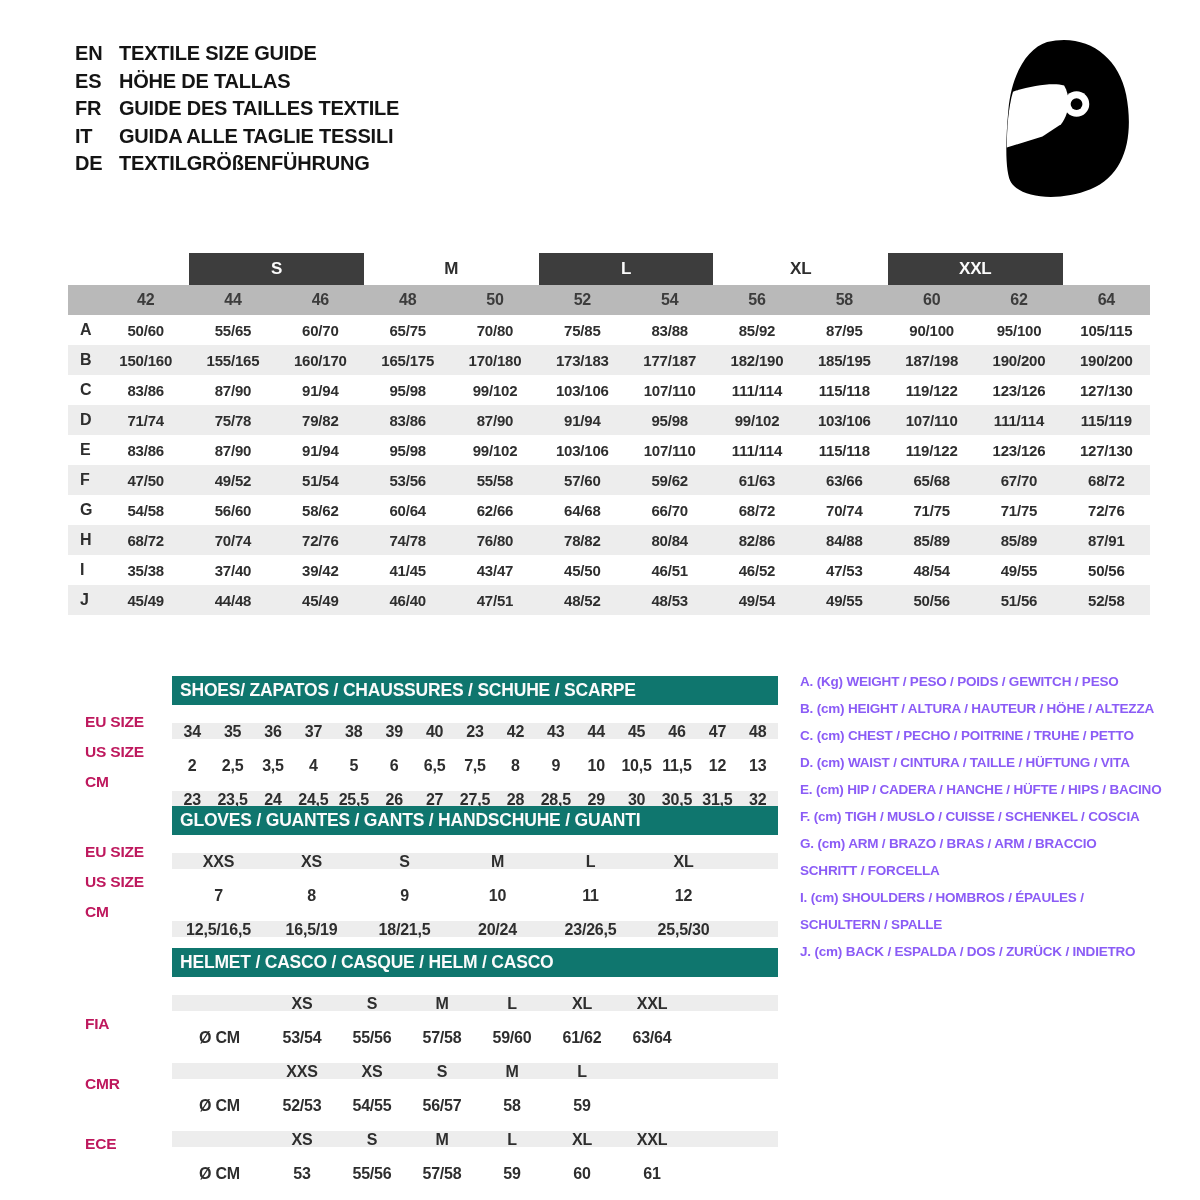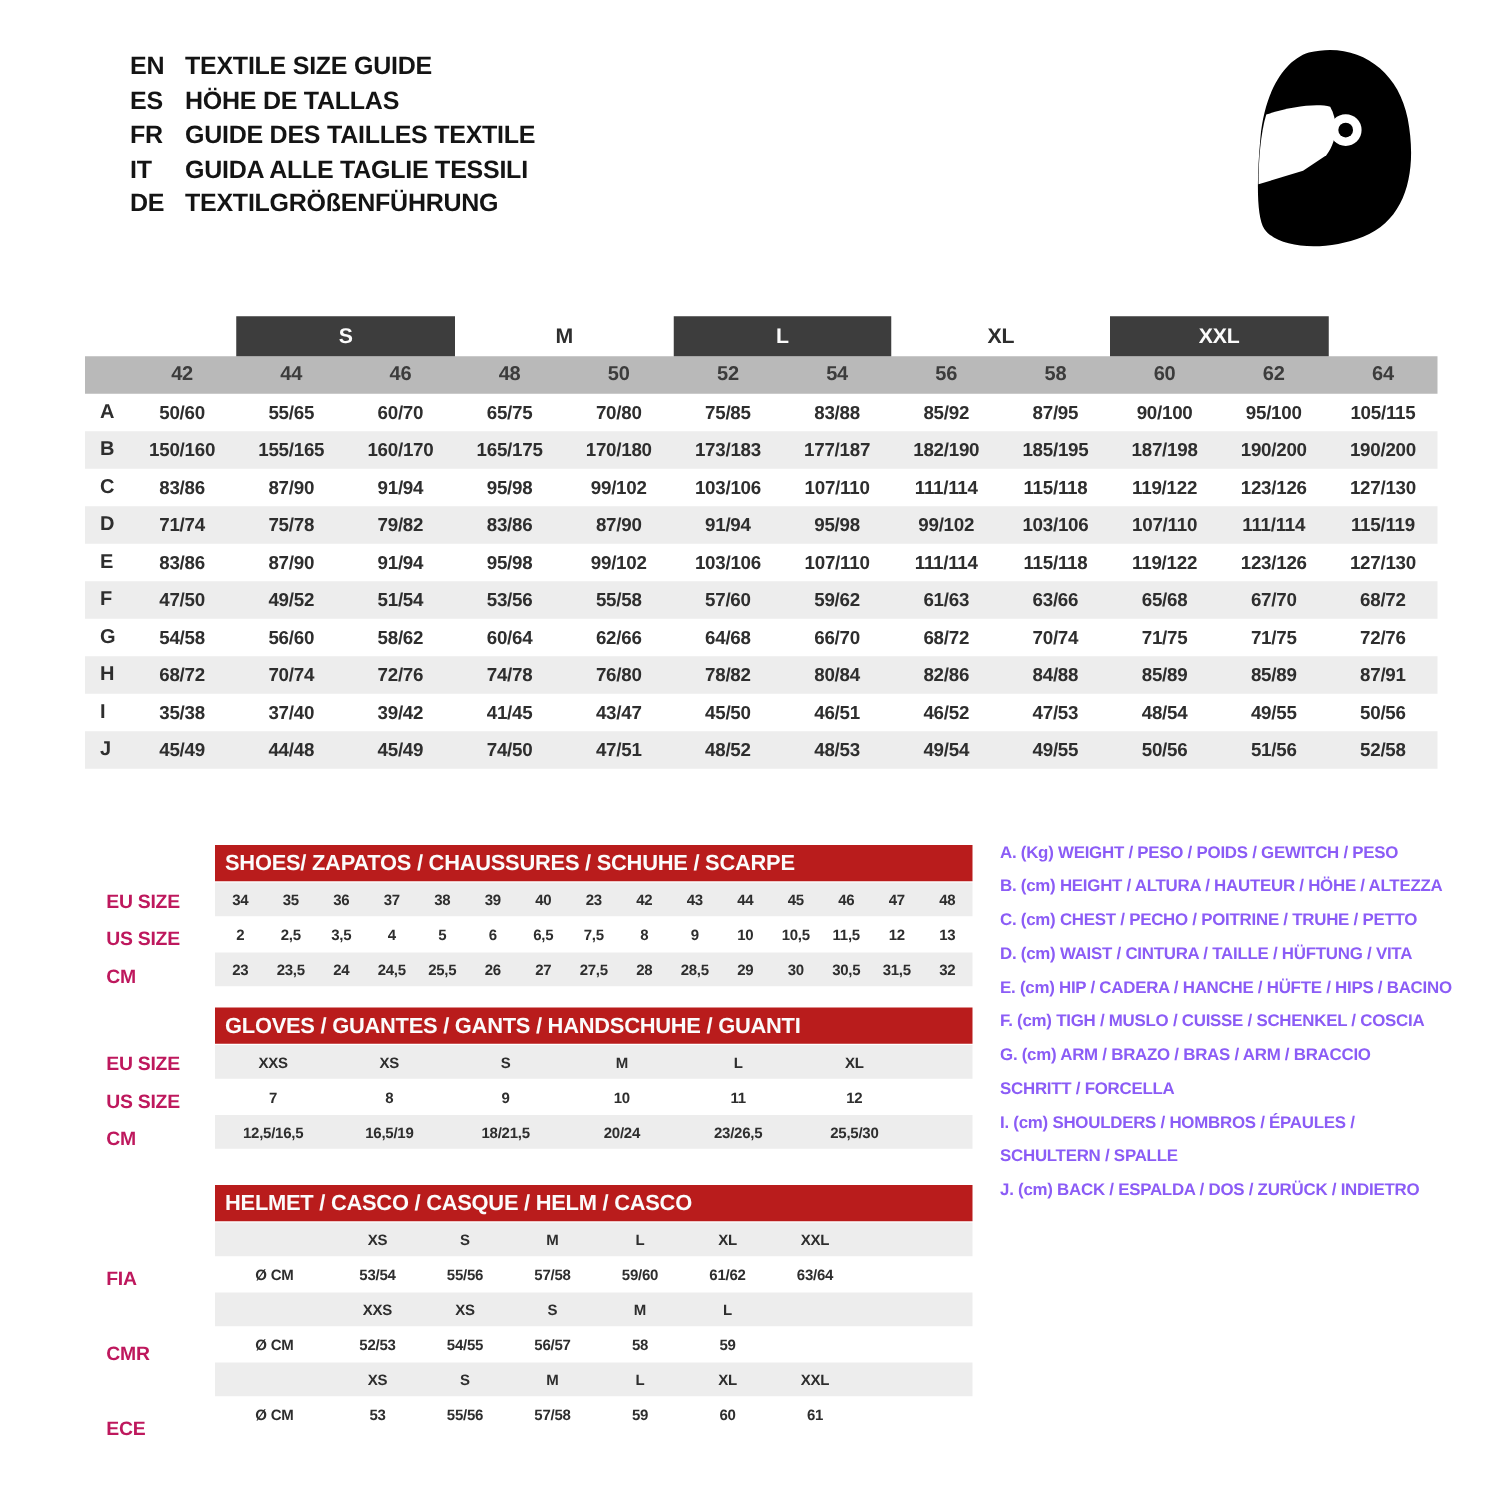--- a/index.html
+++ b/index.html
@@ -5,36 +5,36 @@
   html,body{margin:0;padding:0;background:#fff;}
   .page{
     position:relative;width:1200px;height:1200px;background:#ffffff;
     font-family:"Liberation Sans","DejaVu Sans",sans-serif;
     font-weight:bold;color:#2e2e2e;letter-spacing:-0.2px;overflow:hidden;
     font-stretch:condensed;
   }
   
   .langs{position:absolute;left:75px;top:40px;font-size:20px;line-height:27.5px;color:#141414;}
   .lang-row{display:flex;}
-  .lang-code{width:44px;margin-left:29px;}
+  .lang-code{width:44px;}
   
   .helmet-icon{position:absolute;left:982px;top:32px;width:155px;height:172px;}
   
   .main-table{position:absolute;left:68px;top:253px;width:1082px;}
   .mt-row{display:grid;grid-template-columns:34px repeat(12,1fr);height:30px;align-items:center;text-align:center;font-size:15px;}
   .mt-band{height:32px;font-size:17px;}
   .band-cell{display:flex;align-items:center;justify-content:center;height:100%;}
   .dark{background:#3d3d3d;color:#fbfbfb;}
   .mt-cols{background:#b9b9b9;font-size:16px;color:#3c3c3c;}
   .mt-data .letter{text-align:left;padding-left:12px;font-size:16px;}
   .alt{background:#ededed;}
   
   .section{position:absolute;left:172px;width:606px;}
-  .sec-bar{height:29px;background:#b91c1c;color:#fbfbfb;display:flex;align-items:center;padding-left:8px;box-sizing:border-box;font-size:17.5px;}
-  .sec-row{display:grid;align-items:center;text-align:center;height:27px;margin-top:1px;font-size:12px;}
+  .sec-bar{height:29px;background:#0f766e;color:#fbfbfb;display:flex;align-items:center;padding-left:8px;box-sizing:border-box;font-size:17.5px;}
+  .sec-row{display:grid;align-items:center;text-align:center;height:16px;margin-top:18px;font-size:16px;}
   .sec-row.shaded{background:#ededed;}
   .shoes-grid{grid-template-columns:repeat(15,1fr);}
   .gloves-grid{grid-template-columns:repeat(6,93px) 1fr;}
   .helmet-grid{grid-template-columns:95px repeat(6,70px) 1fr;}
   .sec-labels{position:absolute;left:-92px;top:0;width:88px;}
   .sec-label{position:absolute;left:5px;height:27px;display:flex;align-items:center;font-size:15.5px;color:#be185d;}
   
   .legend{position:absolute;left:800px;top:668px;width:398px;font-size:13.5px;line-height:27px;color:#8b5cf6;white-space:nowrap;}
 </style>
 </head>
@@ -230,21 +230,21 @@
         <div>47/53</div>
         <div>48/54</div>
         <div>49/55</div>
         <div>50/56</div>
       </div>
       <div class="mt-row mt-data alt">
         <div class="letter">J</div>
         <div>45/49</div>
         <div>44/48</div>
         <div>45/49</div>
-        <div>74/50</div>
+        <div>46/40</div>
         <div>47/51</div>
         <div>48/52</div>
         <div>48/53</div>
         <div>49/54</div>
         <div>49/55</div>
         <div>50/56</div>
         <div>51/56</div>
         <div>52/58</div>
       </div>
     </div>

